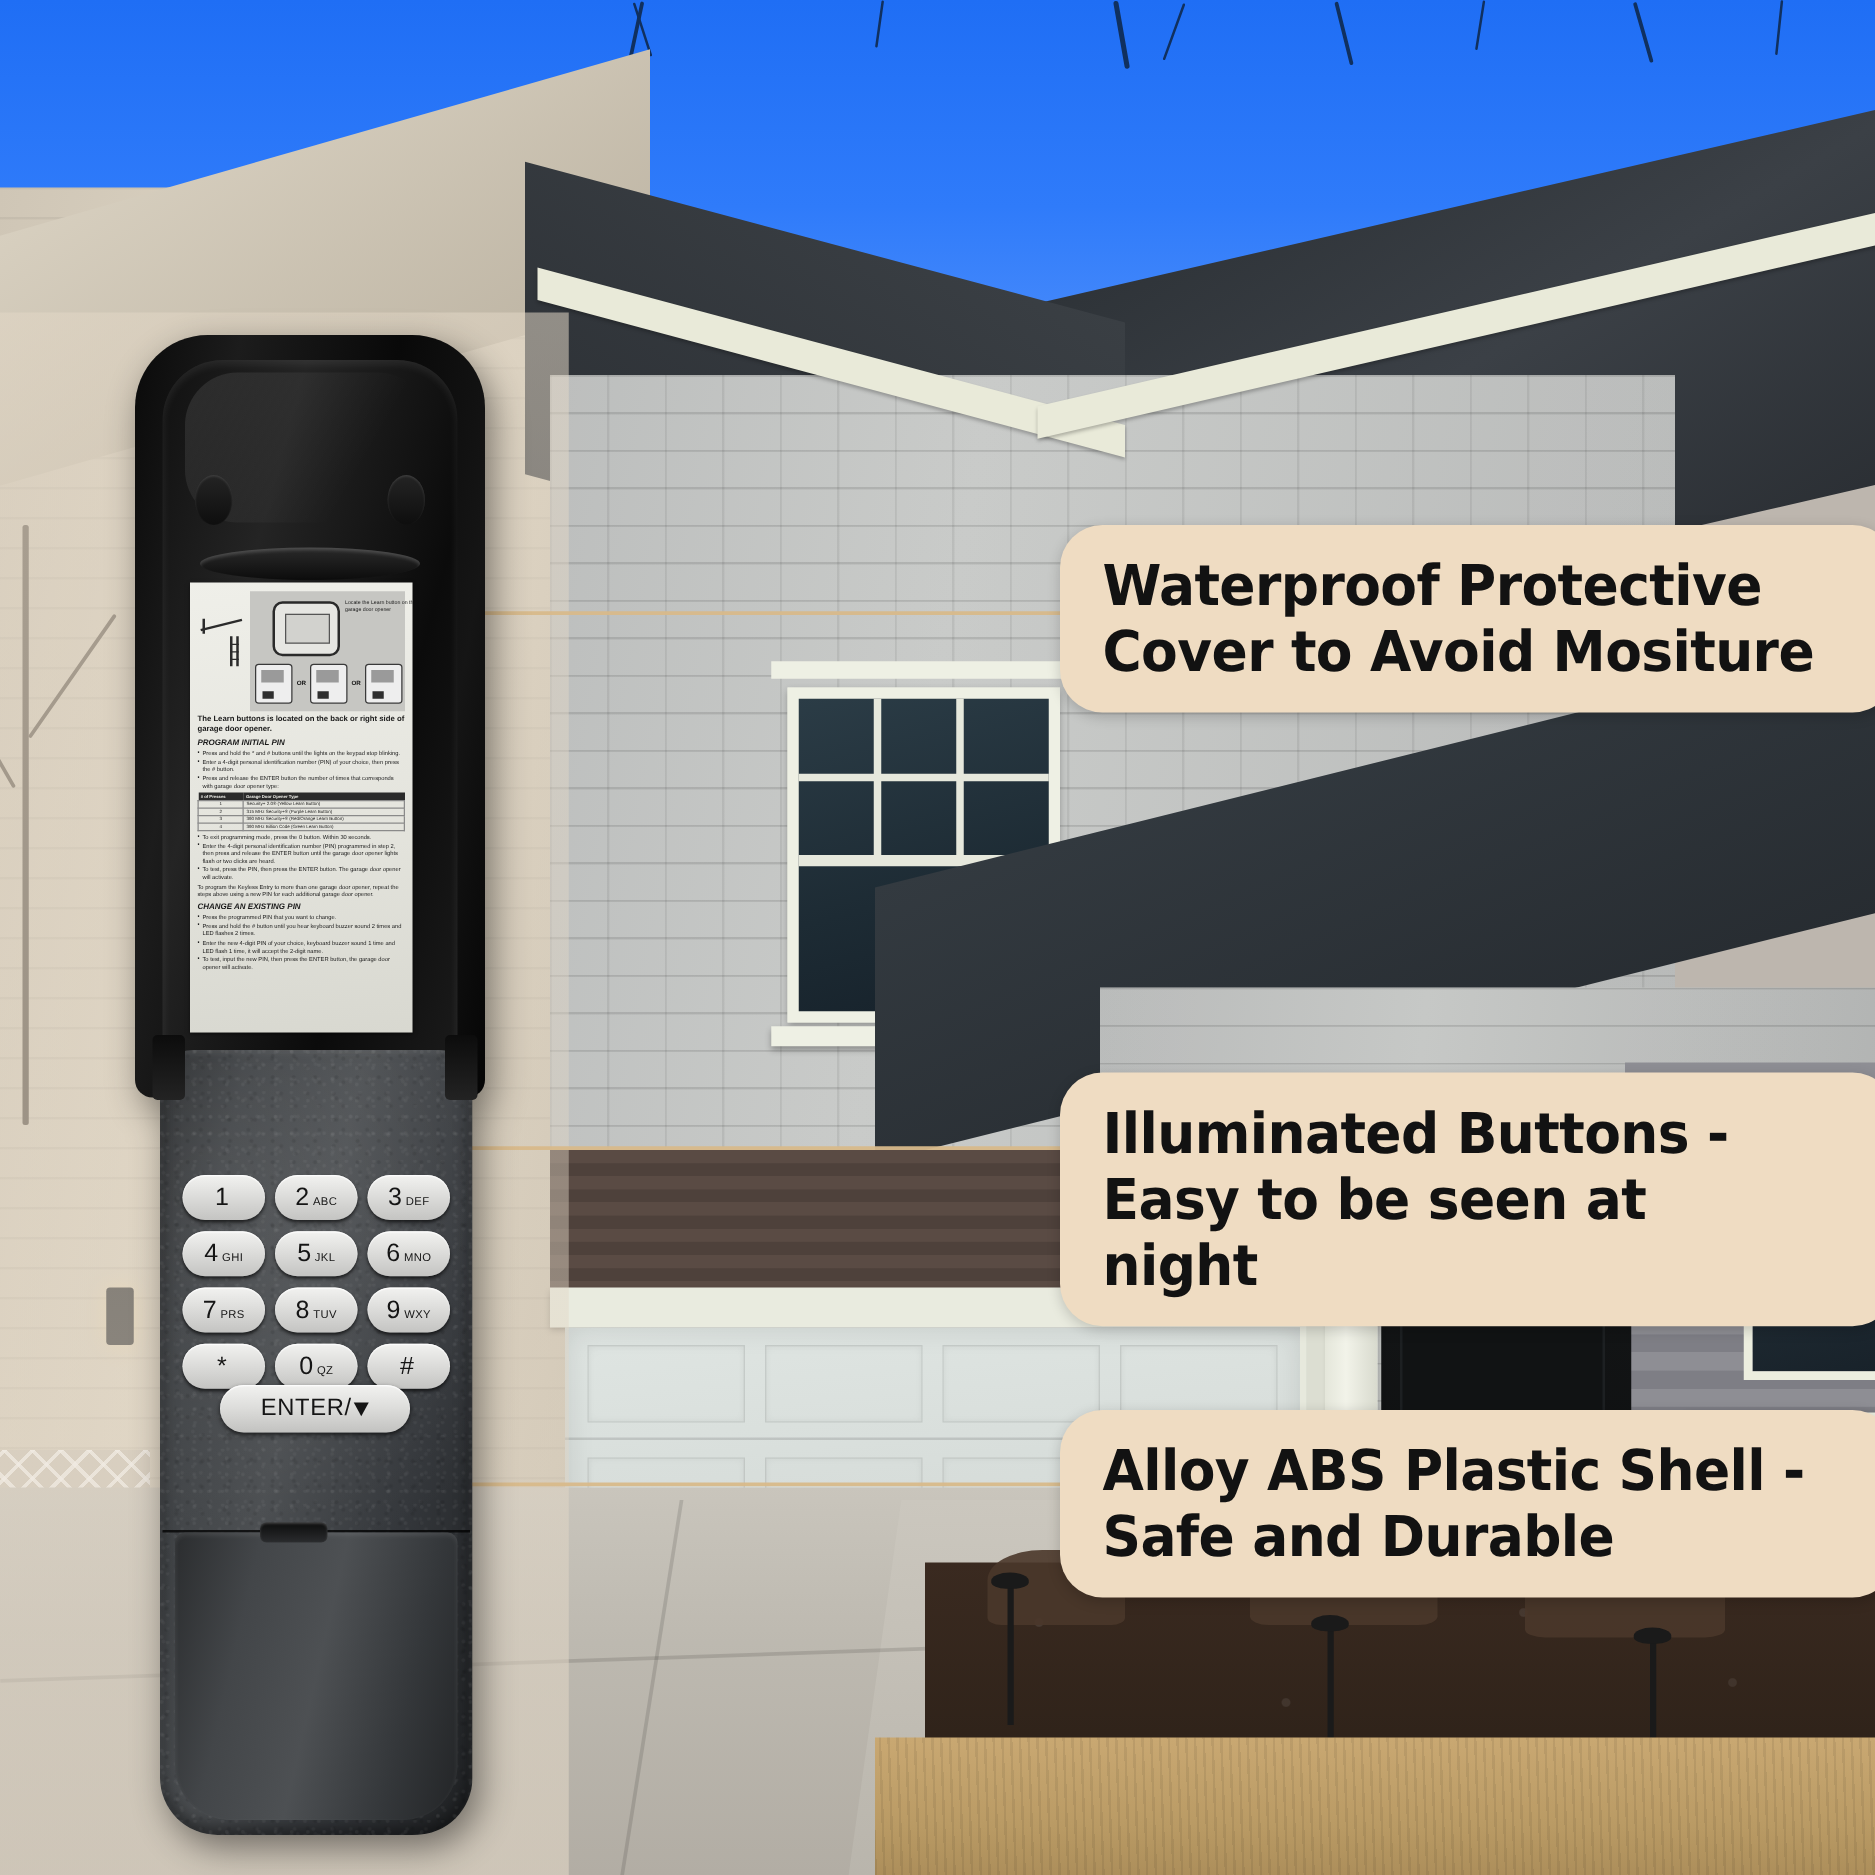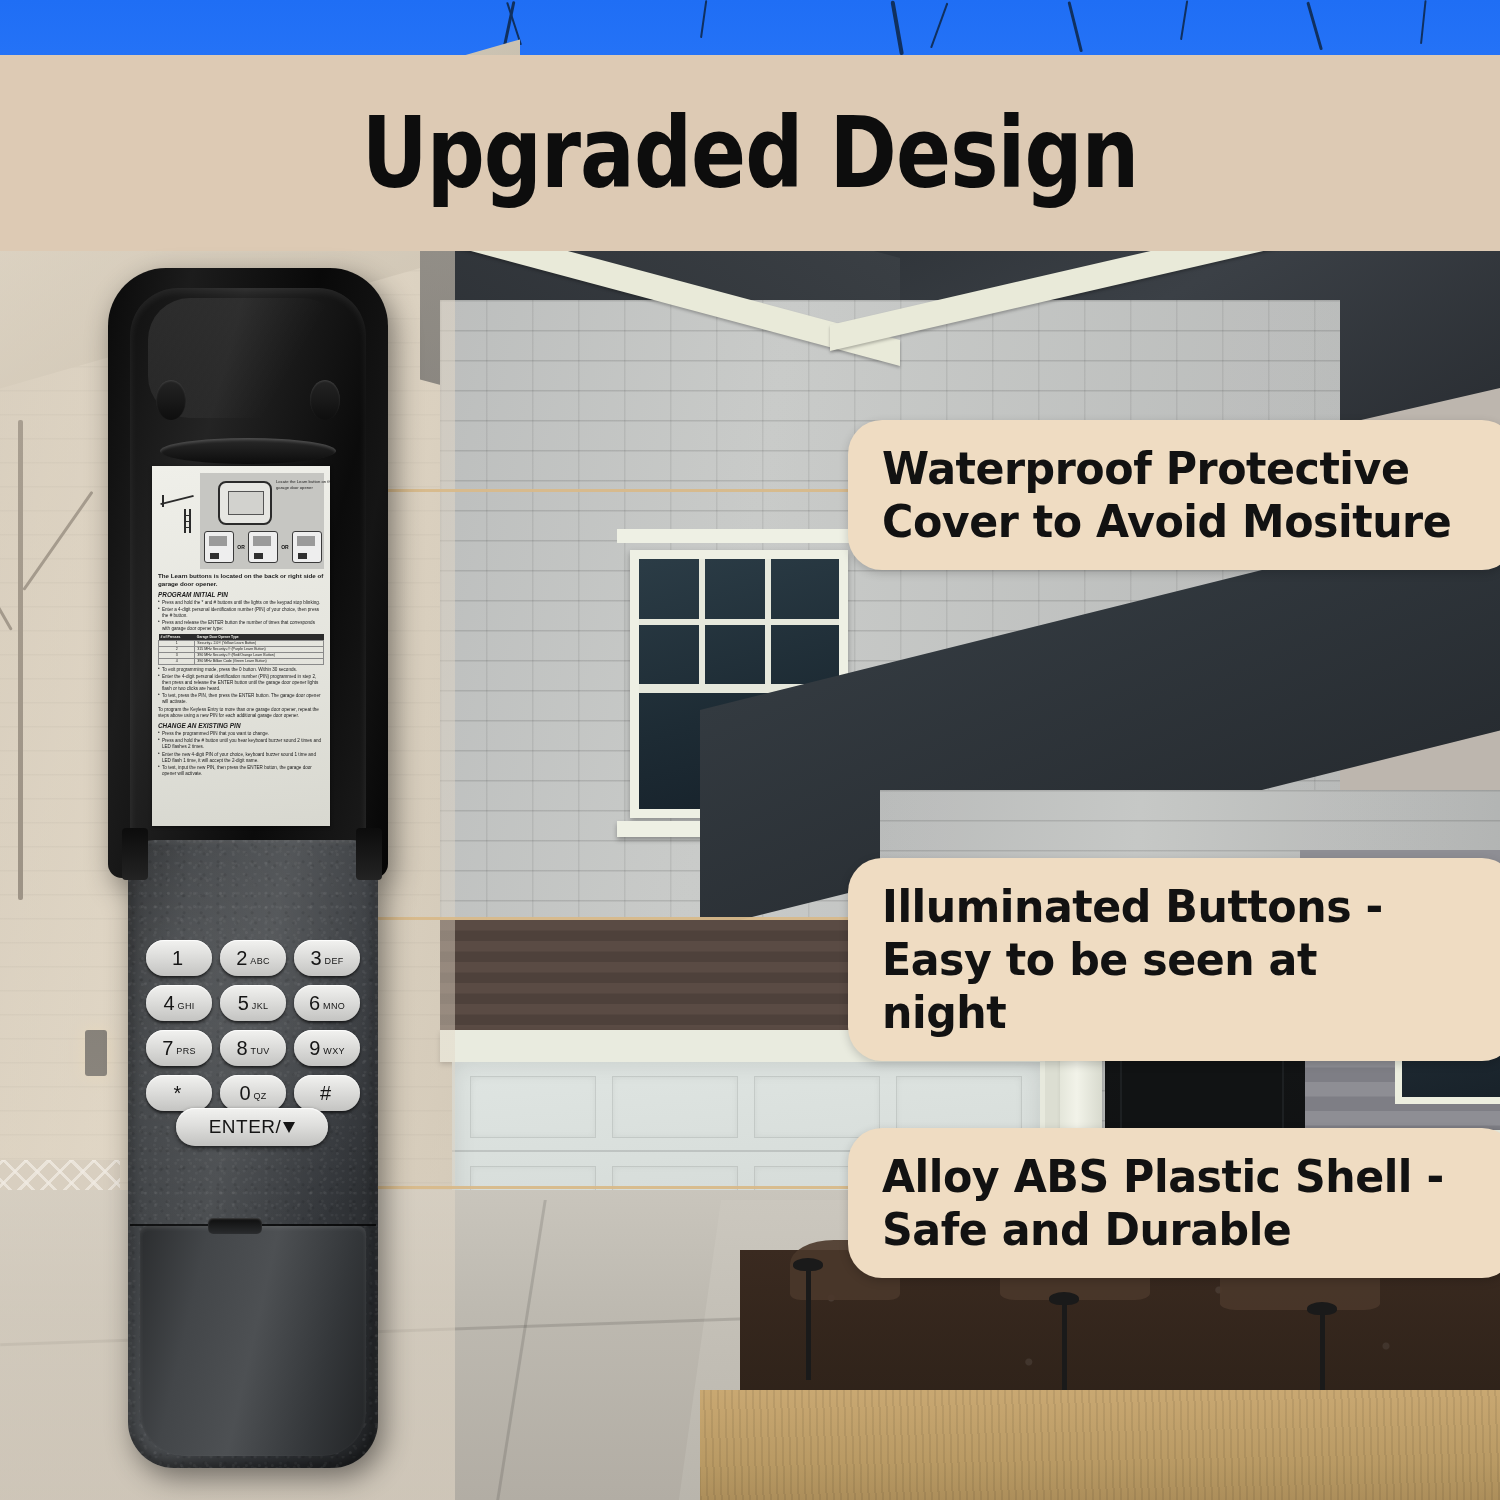--- a/index.html
+++ b/index.html
@@ -443,23 +443,20 @@
 
     <div class="grass"></div>
 
     <div class="haze"></div>
   </div>
 
   <div class="connector" style="left:350px;top:489px;width:510px;"></div>
   <div class="connector" style="left:350px;top:917px;width:510px;"></div>
   <div class="connector" style="left:350px;top:1186px;width:510px;"></div>
 
-  <div class="banner">
-    <h1>Upgraded Design</h1>
-  </div>
 
   <div class="callout" id="callout-1">
     <p>Waterproof  Protective
 Cover to Avoid Mositure</p>
   </div>
   <div class="callout" id="callout-2">
     <p>Illuminated Buttons -
 Easy to be seen at night</p>
   </div>
   <div class="callout" id="callout-3">

